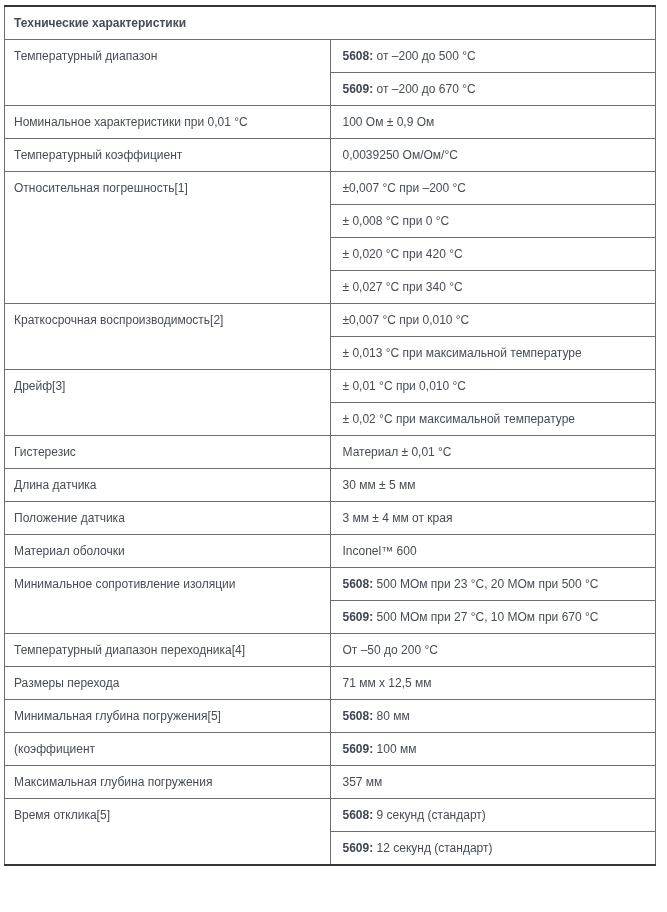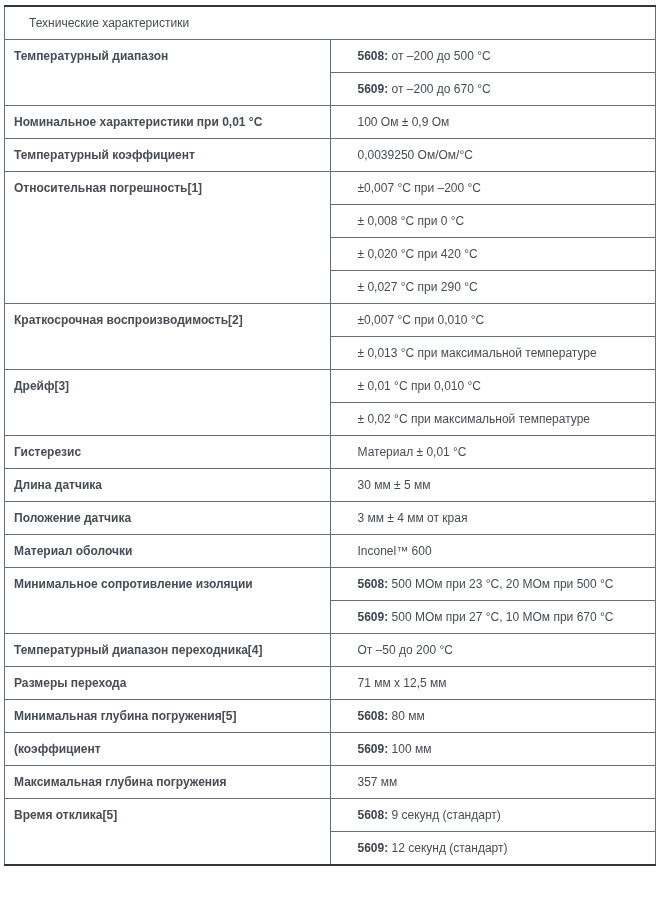--- a/index.html
+++ b/index.html
@@ -22,30 +22,30 @@
     border-right: 1px solid #6b6e71;
     border-top: 2px solid #333639;
     border-bottom: 2px solid #333639;
   }
   table.specs td {
     border: 1px solid #6b6e71;
     vertical-align: top;
     text-align: left;
   }
   td.header {
-    font-weight: normal;
-    padding: 9px 10px 8px 24px;
+    font-weight: bold;
+    padding: 9px 10px 8px 9px;
   }
   td.label {
-    font-weight: bold;
+    font-weight: normal;
     width: 178px;
     padding: 9px 6px 8px 9px;
   }
   td.value {
-    padding: 9px 10px 8px 27px;
+    padding: 9px 10px 8px 12px;
   }
   b.prefix {
     font-weight: bold;
     color: #3f4650;
   }
 </style>
 </head>
 <body>
 
 <div class="page">
@@ -77,21 +77,21 @@
         <td class="label" rowspan="4">Относительная погрешность[1]</td>
         <td class="value">±0,007 °C при –200 °C</td>
       </tr>
       <tr>
         <td class="value">± 0,008 °C при 0 °C</td>
       </tr>
       <tr>
         <td class="value">± 0,020 °C при 420 °C</td>
       </tr>
       <tr>
-        <td class="value">± 0,027 °C при 290 °C</td>
+        <td class="value">± 0,027 °C при 340 °C</td>
       </tr>
 
       <tr>
         <td class="label" rowspan="2">Краткосрочная воспроизводимость[2]</td>
         <td class="value">±0,007 °C при 0,010 °C</td>
       </tr>
       <tr>
         <td class="value">± 0,013 °C при максимальной температуре</td>
       </tr>
 

